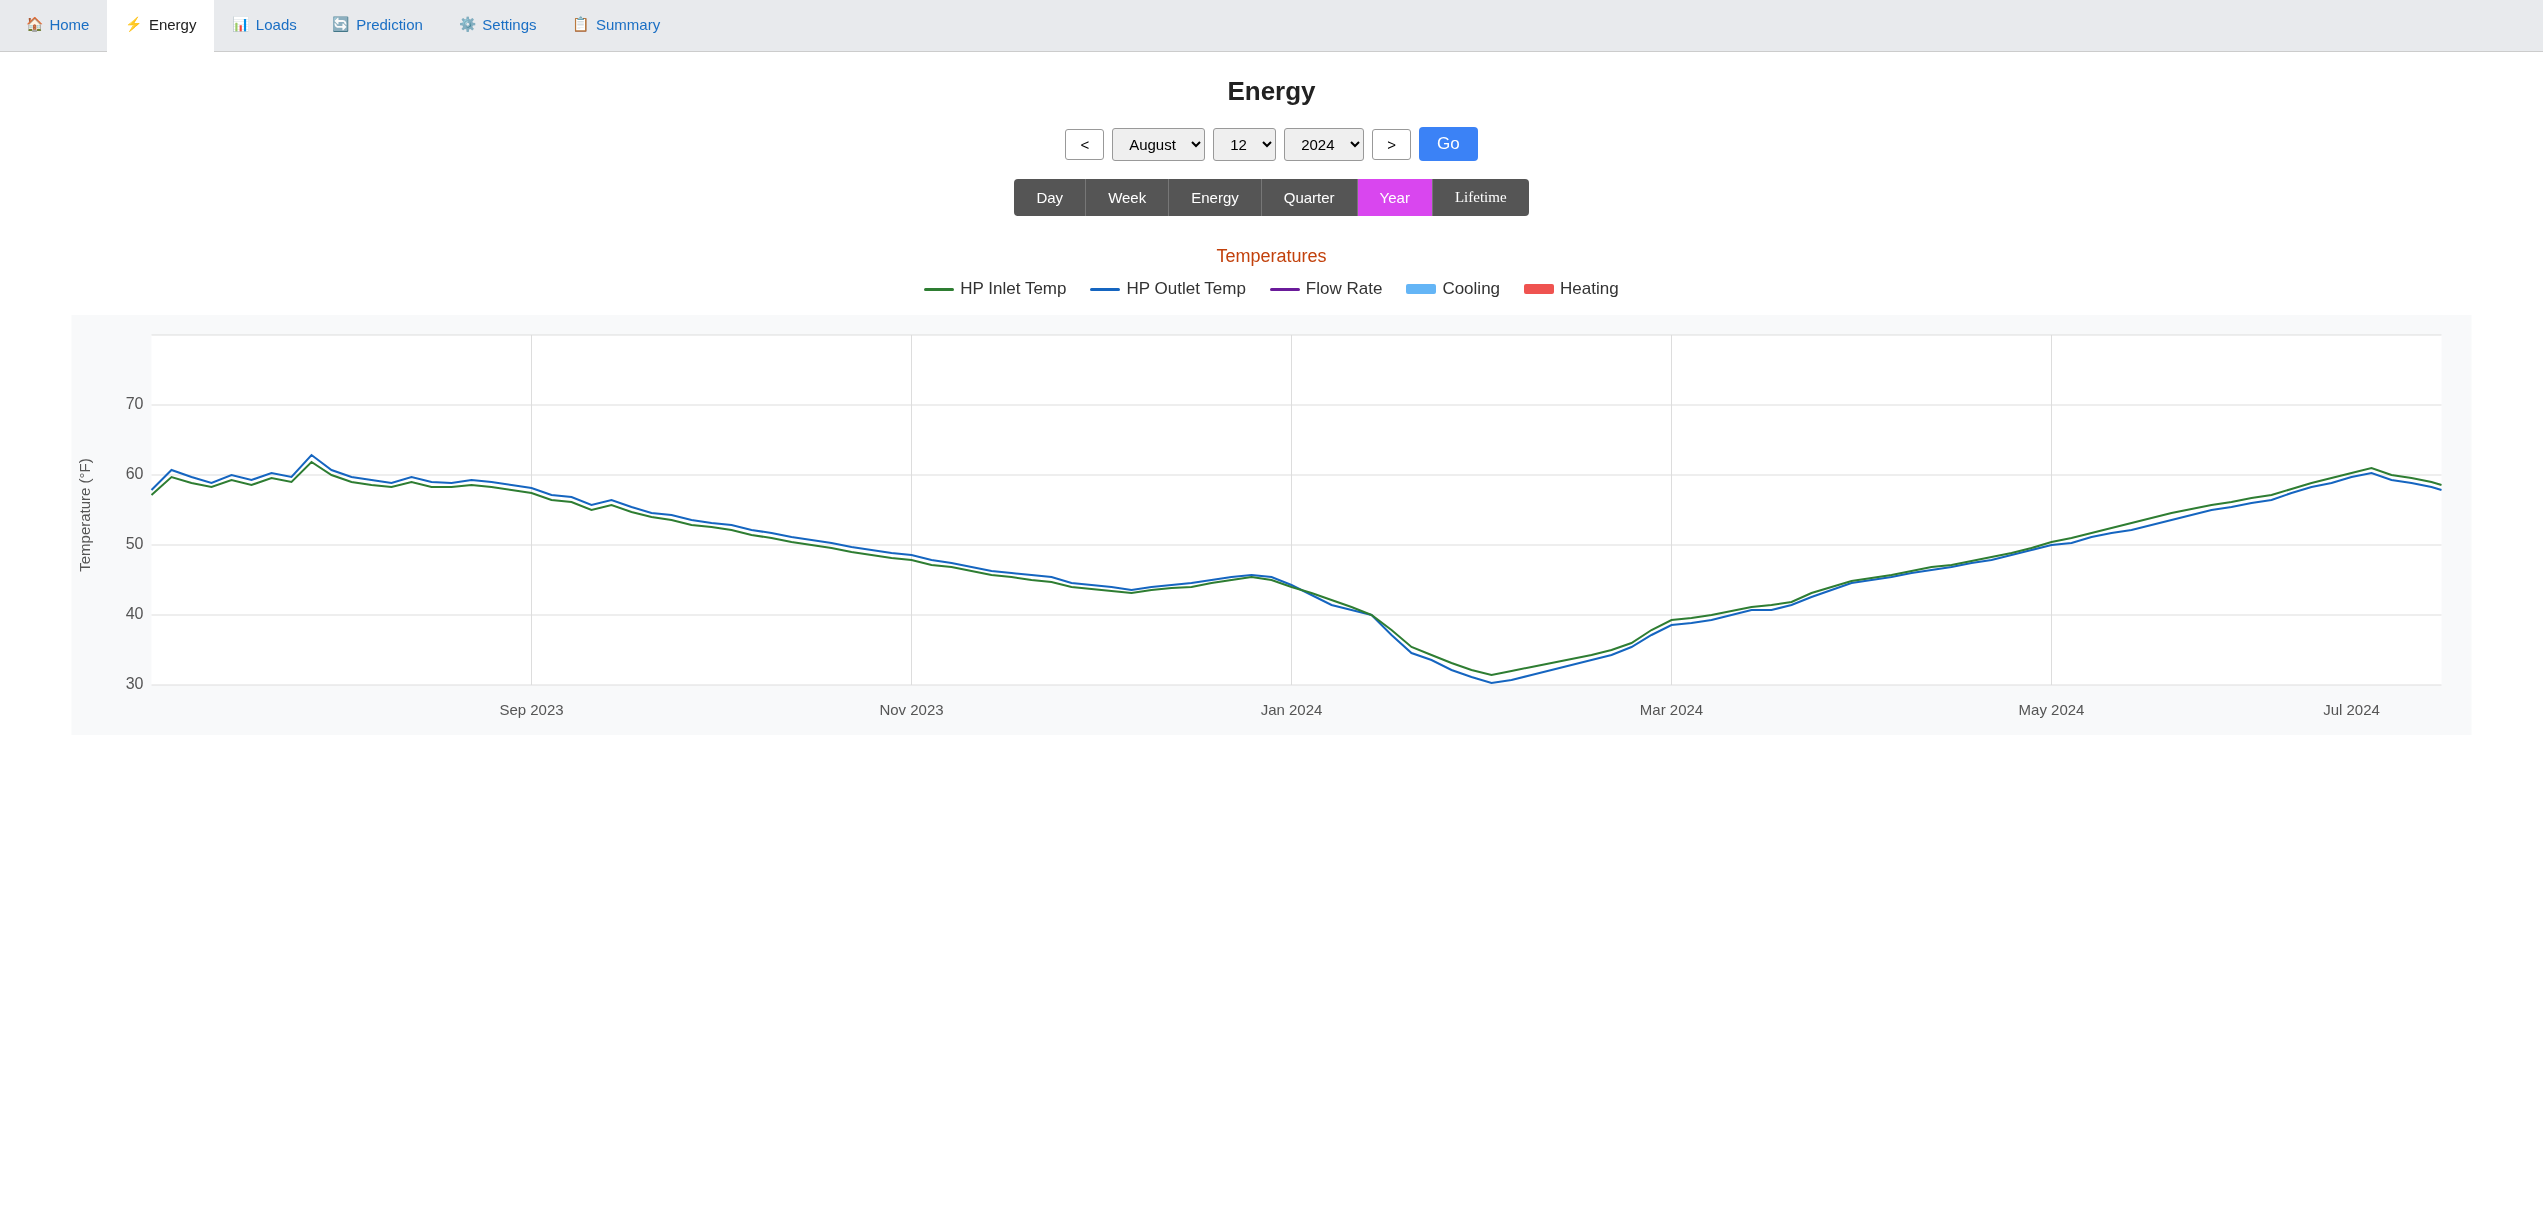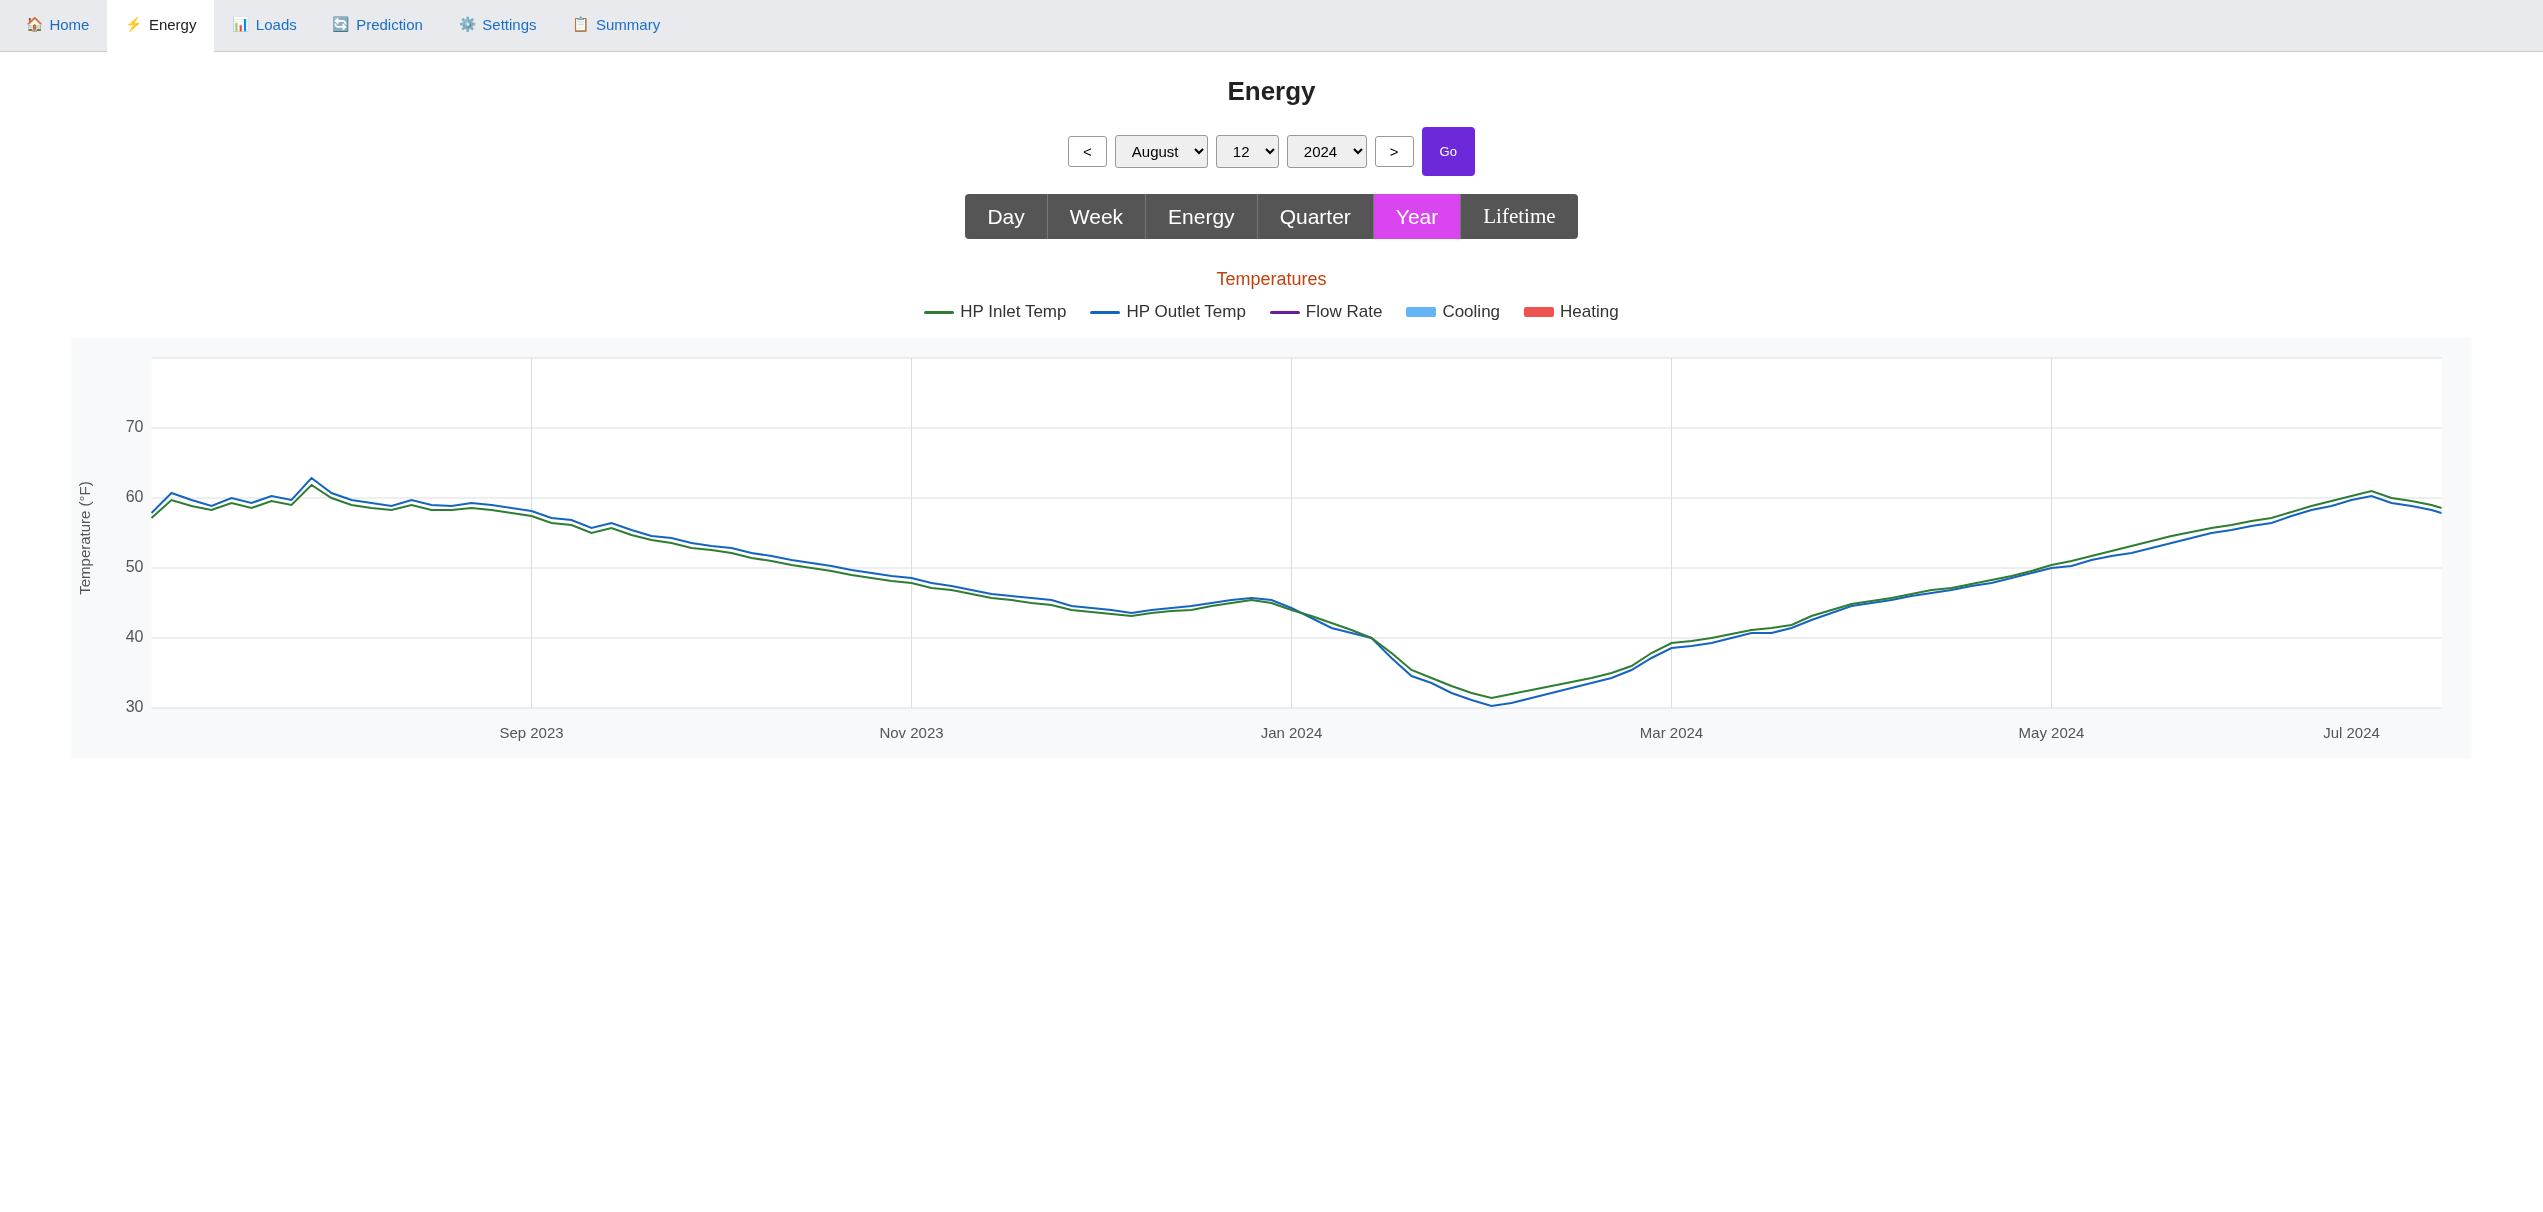--- a/index.html
+++ b/index.html
@@ -65,42 +65,42 @@
       border-radius: 3px;
     }
     .date-select {
       border: 1px solid #999;
       padding: 6px 12px;
       font-size: 15px;
       border-radius: 3px;
       cursor: pointer;
     }
     .go-btn {
-      background: #6d28d9;
+      background: #3b82f6;
       color: #fff;
       border: none;
-      padding: 17px 18px;
-      font-size: 13px;
+      padding: 7px 18px;
+      font-size: 17px;
       border-radius: 4px;
       cursor: pointer;
     }
 
     
     .period-btns {
       display: flex;
       justify-content: center;
       gap: 0;
       margin-bottom: 30px;
     }
     .period-btn {
       background: #555;
       color: #fff;
       border: none;
       padding: 10px 22px;
-      font-size: 21px;
+      font-size: 15px;
       cursor: pointer;
       border-right: 1px solid #777;
     }
     .period-btn:first-child { border-radius: 4px 0 0 4px; }
     .period-btn:last-child { border-radius: 0 4px 4px 0; border-right: none; font-family: Liberation Serif, serif; }
     .period-btn.active { background: #d946ef; }
 
     
     .chart-section { margin-top: 10px; }
     .chart-title {

